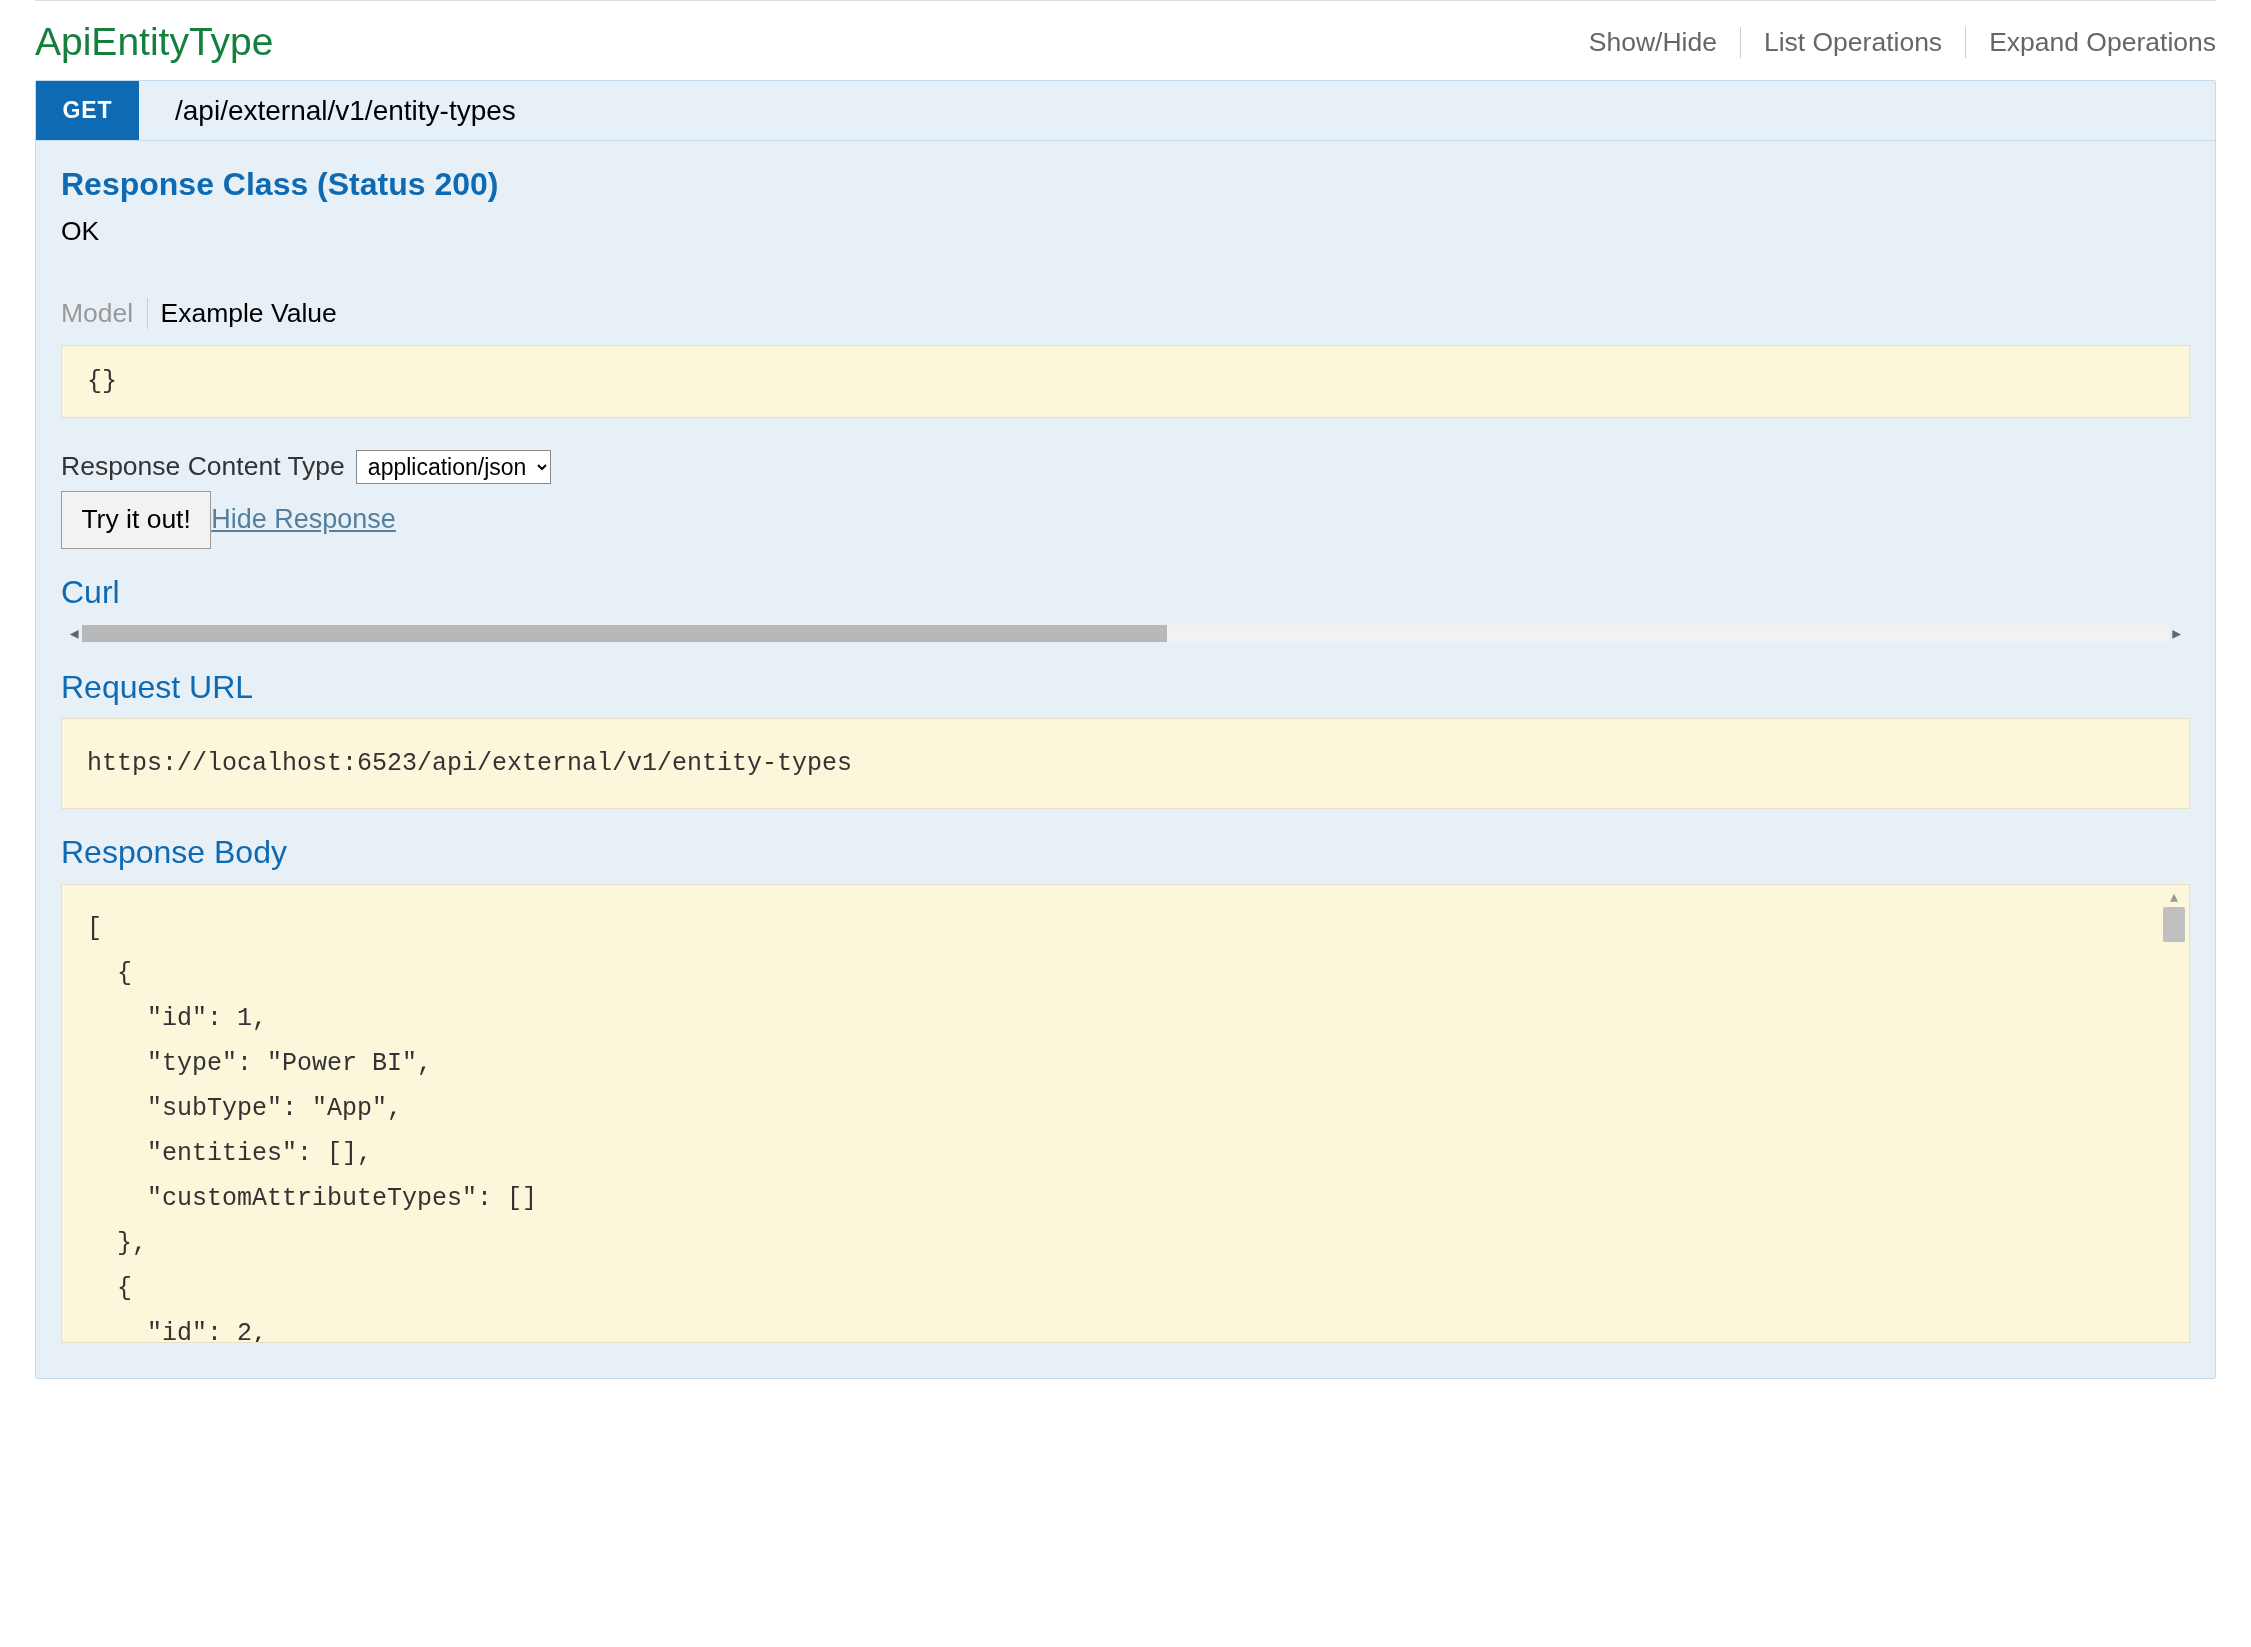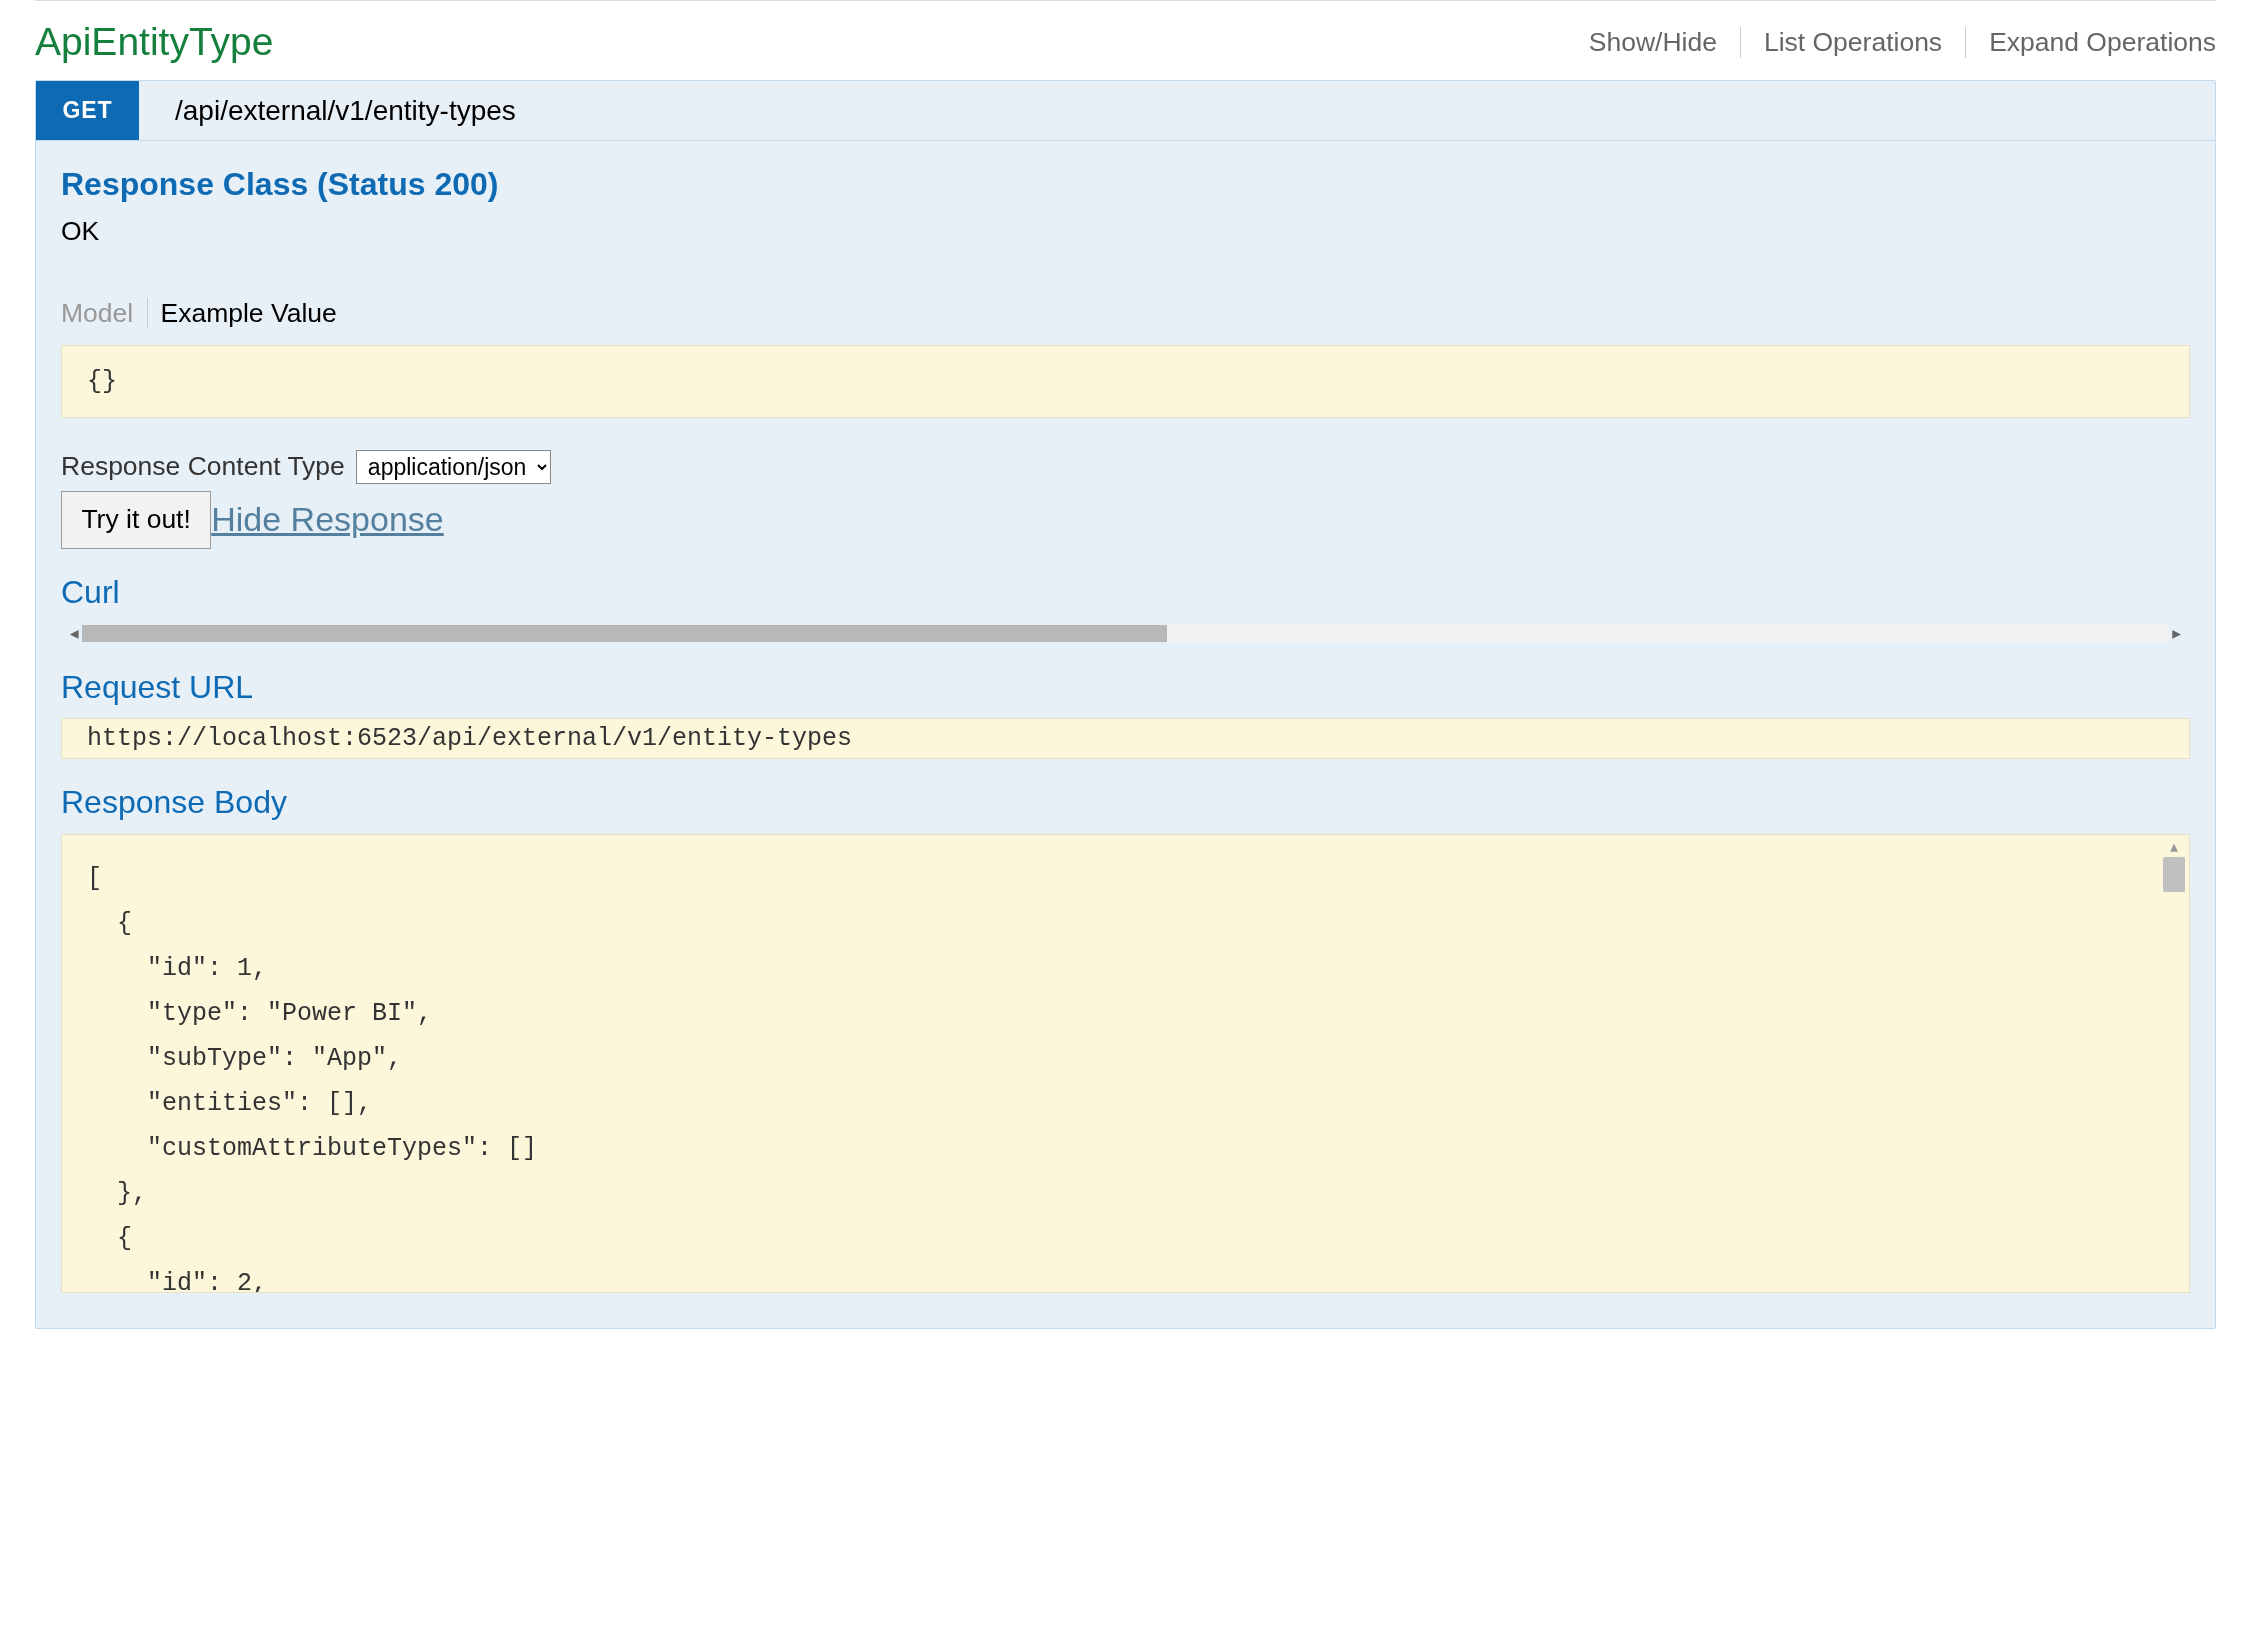--- a/index.html
+++ b/index.html
@@ -138,21 +138,21 @@
       background: #f2f2f2;
       border: 1.8px solid #999;
       font-size: 26.5px;
       padding: 12.4px 19.4px;
       cursor: pointer;
       font-family: inherit;
     }
     .hide-response {
       color: #547f9e;
       text-decoration: underline;
-      font-size: 34px;
+      font-size: 27px;
       cursor: pointer;
     }
     .sub-heading {
       color: #0f6ab4;
       font-size: 32px;
       font-weight: 400;
       margin-bottom: 12.4px;
       margin-top: 8.8px;
     }
     .code-box {
@@ -187,21 +187,21 @@
       position: absolute;
       left: 0;
       top: 0;
       height: 100%;
       width: 52%;
       background: #b8b8b8;
     }
     .req-url-box {
       background: #fcf6db;
       border: 0.9px solid #e5e0c6;
-      padding: 5px 25px;
+      padding: 30px 25px;
       font-family: "Courier New", monospace;
       font-size: 25px;
       margin-bottom: 25px;
     }
     .response-body-wrap {
       position: relative;
       margin-bottom: 0;
     }
     .response-body-box {
       background: #fcf6db;

